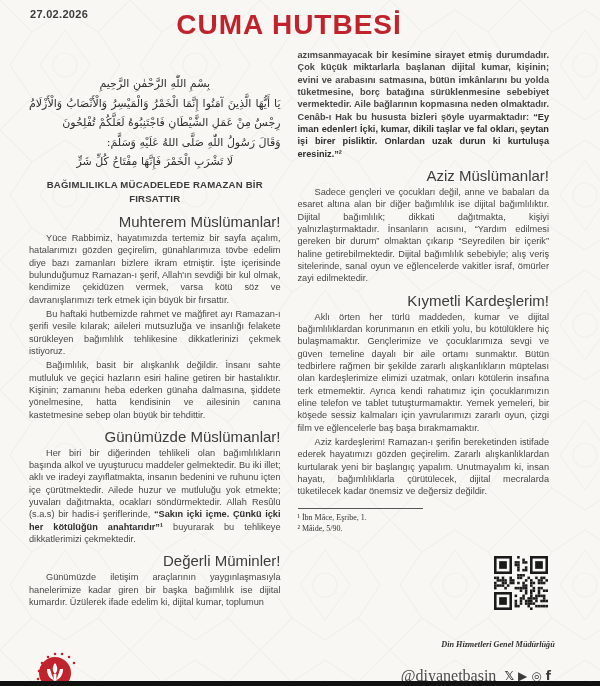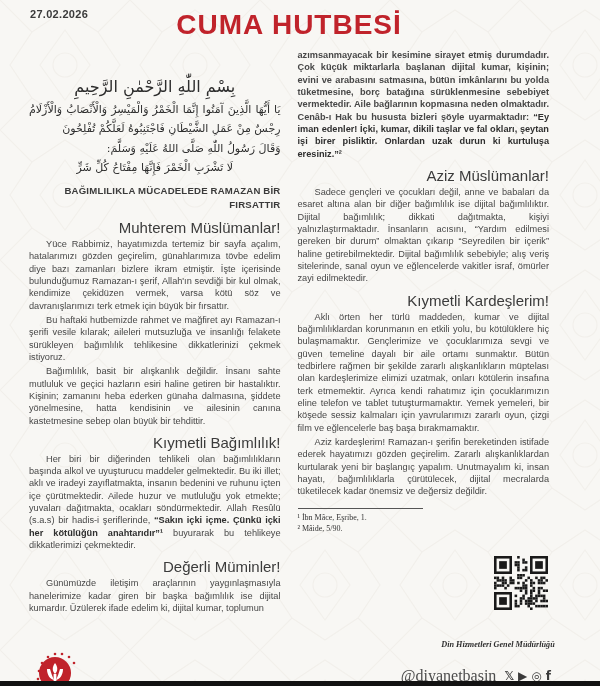--- a/index.html
+++ b/index.html
@@ -12,26 +12,26 @@
   .pattern-svg { position:absolute; inset:0; z-index:0; opacity:.55; }
   .page { position:relative; z-index:1; width:578px; height:686px; }
 
   .doc-date { position:absolute; top:8px; left:30px; font-size:11px; font-weight:bold; color:#3a3a3a; letter-spacing:.3px; }
   .doc-title { text-align:center; padding-top:9px; font-size:28px; font-weight:800; color:var(--accent); letter-spacing:1px; }
 
   .columns { display:flex; gap:17px; padding:8px 29px 0 29px; }
   .col { width:263px; }
 
   .arabic { direction:rtl; font-family:"DejaVu Sans", sans-serif; color:#2e2e2e; margin:2px 0 6px; }
-  .bismillah { text-align:center; font-size:16px; margin-bottom:4px;margin-top:28px; }
+  .bismillah { text-align:center; font-size:11px; margin-bottom:4px;margin-top:28px; }
   .ayah { text-align:justify; font-size:11px; line-height:1.75; }
   .hadith-intro, .hadith { text-align:justify; font-size:11px; line-height:1.8; }
   .hadith { text-align:center; }
 
-  .sermon-title { font-weight:bold; font-size:9.6px; color:var(--head); text-align:right; line-height:1.45; margin:4px 0 5px; letter-spacing:.2px; }
+  .sermon-title { font-weight:bold; font-size:9.6px; color:var(--head); text-align:center; line-height:1.45; margin:4px 0 5px; letter-spacing:.2px; }
 
   .blk-heading { font-weight:normal; font-size:15px; color:var(--head); padding-left:17px; margin:7px 0 2px;text-align:right; }
   .para { font-size:9.2px; line-height:1.34; text-align:justify; text-indent:17px; margin-bottom:2px; color:#474747; }
   .para.noindent { text-indent:0;font-weight:bold; }
   .para b { color:#2f2f2f; }
 
   .footnotes { margin-top:10px; font-family:"Liberation Serif", serif; font-size:8px; color:#333; }
   .footnote-rule { width:125px; border-top:1px solid #555; margin-bottom:3px; }
   .footnote { line-height:1.4; }
 
@@ -84,21 +84,21 @@
         <div class="ayah">يَا أَيُّهَا الَّذِينَ آمَنُوا إِنَّمَا الْخَمْرُ وَالْمَيْسِرُ وَالْأَنْصَابُ وَالْأَزْلَامُ رِجْسٌ مِنْ عَمَلِ الشَّيْطَانِ فَاجْتَنِبُوهُ لَعَلَّكُمْ تُفْلِحُونَ</div>
         <div class="hadith-intro">وَقَالَ رَسُولُ اللّٰهِ صَلَّى اللهُ عَلَيْهِ وَسَلَّمَ:</div>
         <div class="hadith">لَا تَشْرَبِ الْخَمْرَ فَإِنَّهَا مِفْتَاحُ كُلِّ شَرٍّ</div>
       </div>
       <div class="sermon-title">BAĞIMLILIKLA MÜCADELEDE RAMAZAN BİR FIRSATTIR</div>
       <div id="left-blocks">
           <div class="blk-heading">Muhterem Müslümanlar!</div>
           <div class="para"><span>Yüce Rabbimiz, hayatımızda tertemiz bir sayfa açalım, hatalarımızı gözden geçirelim, günahlarımıza tövbe edelim diye bazı zamanları bizlere ikram etmiştir. İşte içerisinde bulunduğumuz Ramazan-ı şerif, Allah'ın sevdiği bir kul olmak, kendimize çekidüzen vermek, varsa kötü söz ve davranışlarımızı terk etmek için büyük bir fırsattır.</span></div>
           <div class="para"><span>Bu haftaki hutbemizde rahmet ve mağfiret ayı Ramazan-ı şerifi vesile kılarak; aileleri mutsuzluğa ve insanlığı felakete sürükleyen bağımlılık tehlikesine dikkatlerinizi çekmek istiyoruz.</span></div>
           <div class="para"><span>Bağımlılık, basit bir alışkanlık değildir. İnsanı sahte mutluluk ve geçici hazların esiri haline getiren bir hastalıktır. Kişinin; zamanını heba ederken günaha dalmasına, şiddete yönelmesine, hatta kendisinin ve ailesinin canına kastetmesine sebep olan büyük bir tehdittir.</span></div>
-          <div class="blk-heading">Kıymetli Bağımlılık!</div>
+          <div class="blk-heading">Günümüzde Müslümanlar!</div>
           <div class="para"><span>Her biri bir diğerinden tehlikeli olan bağımlılıkların başında alkol ve uyuşturucu maddeler gelmektedir. Bu iki illet; aklı ve iradeyi zayıflatmakta, insanın bedenini ve ruhunu içten içe çürütmektedir. Ailede huzur ve mutluluğu yok etmekte; yuvaları dağıtmakta, ocakları söndürmektedir. Allah Resûlü (s.a.s) bir hadis-i şeriflerinde, </span><b>“Sakın içki içme. Çünkü içki her kötülüğün anahtarıdır”¹</b><span> buyurarak bu tehlikeye dikkatlerimizi çekmektedir.</span></div>
           <div class="blk-heading">Değerli Müminler!</div>
           <div class="para"><span>Günümüzde iletişim araçlarının yaygınlaşmasıyla hanelerimize kadar giren bir başka bağımlılık ise dijital kumardır. Üzülerek ifade edelim ki, dijital kumar, toplumun</span></div>
         </div>
     </div>
 
     <div class="col">
       <div id="right-blocks">
           <div class="para noindent"><span>azımsanmayacak bir kesimine sirayet etmiş durumdadır. Çok küçük miktarlarla başlanan dijital kumar, kişinin; evini ve arabasını satmasına, bütün imkânlarını bu yolda tüketmesine, borç batağına sürüklenmesine sebebiyet vermektedir. Aile bağlarının kopmasına neden olmaktadır. Cenâb-ı Hak bu hususta bizleri şöyle uyarmaktadır: </span><b>“Ey iman edenler! İçki, kumar, dikili taşlar ve fal okları, şeytan işi birer pisliktir. Onlardan uzak durun ki kurtuluşa eresiniz.”²</b></div>
           <div class="blk-heading">Aziz Müslümanlar!</div>

